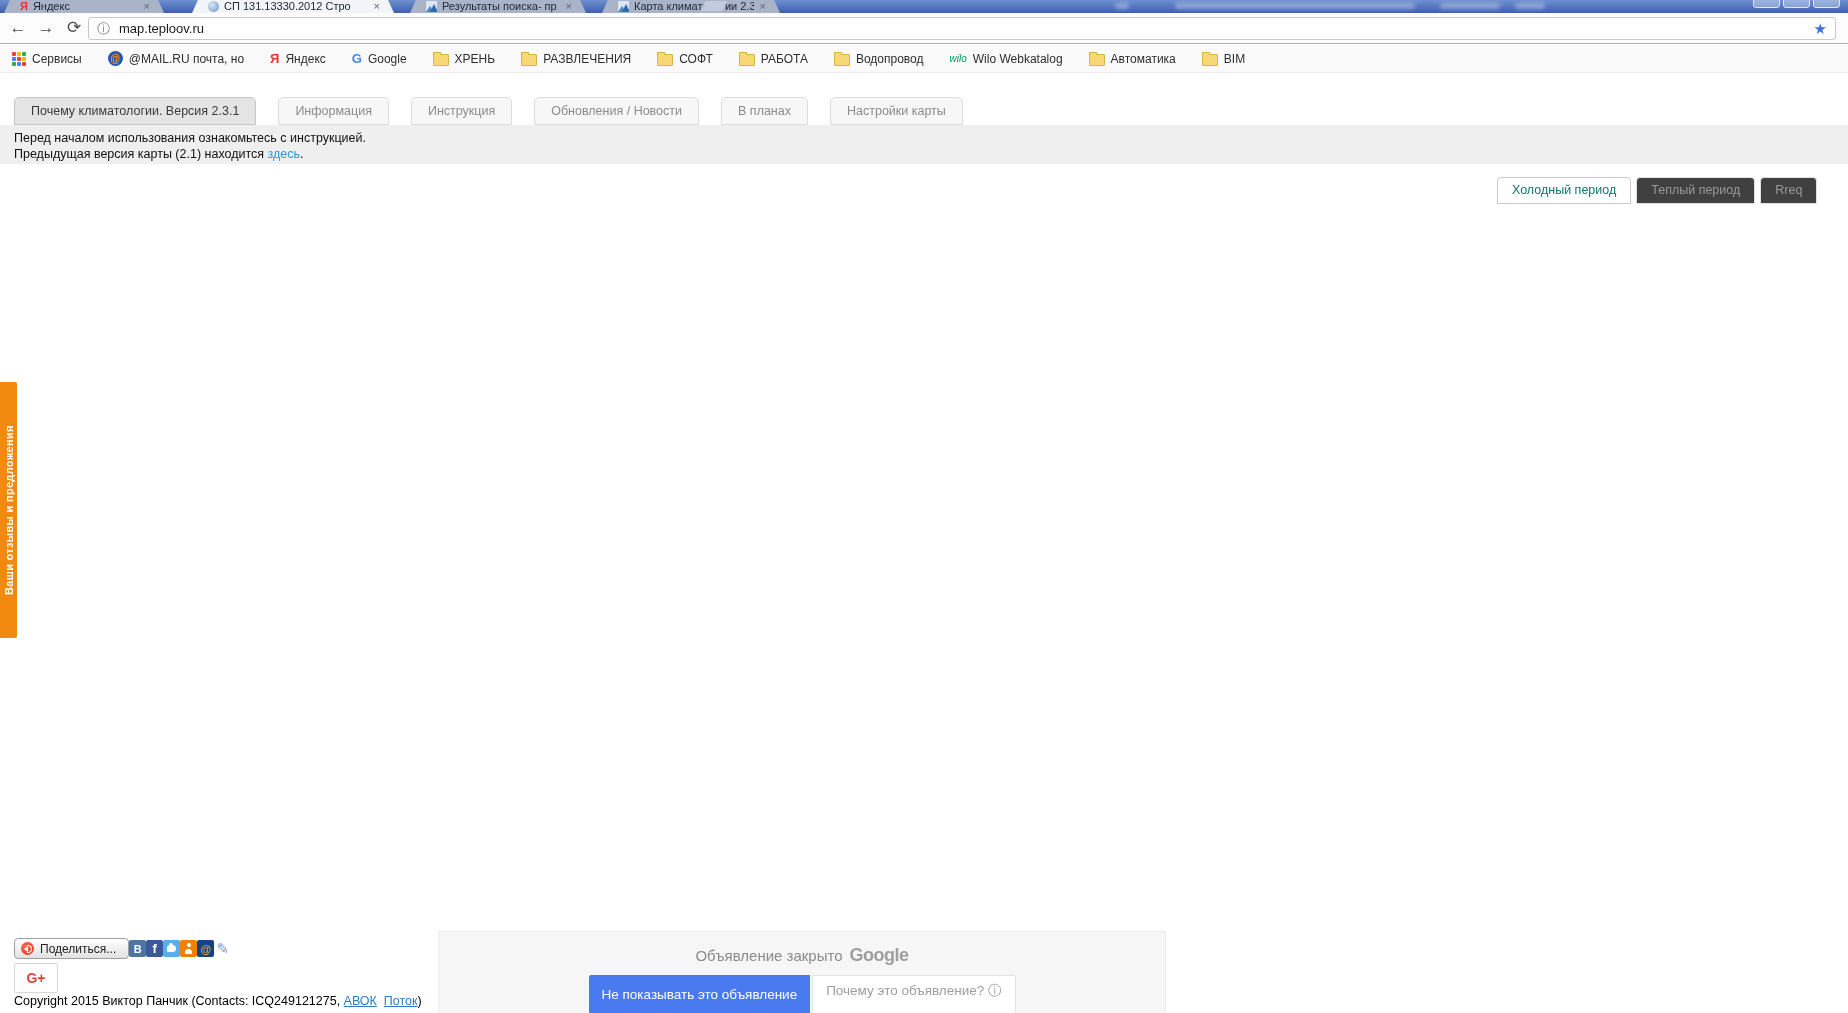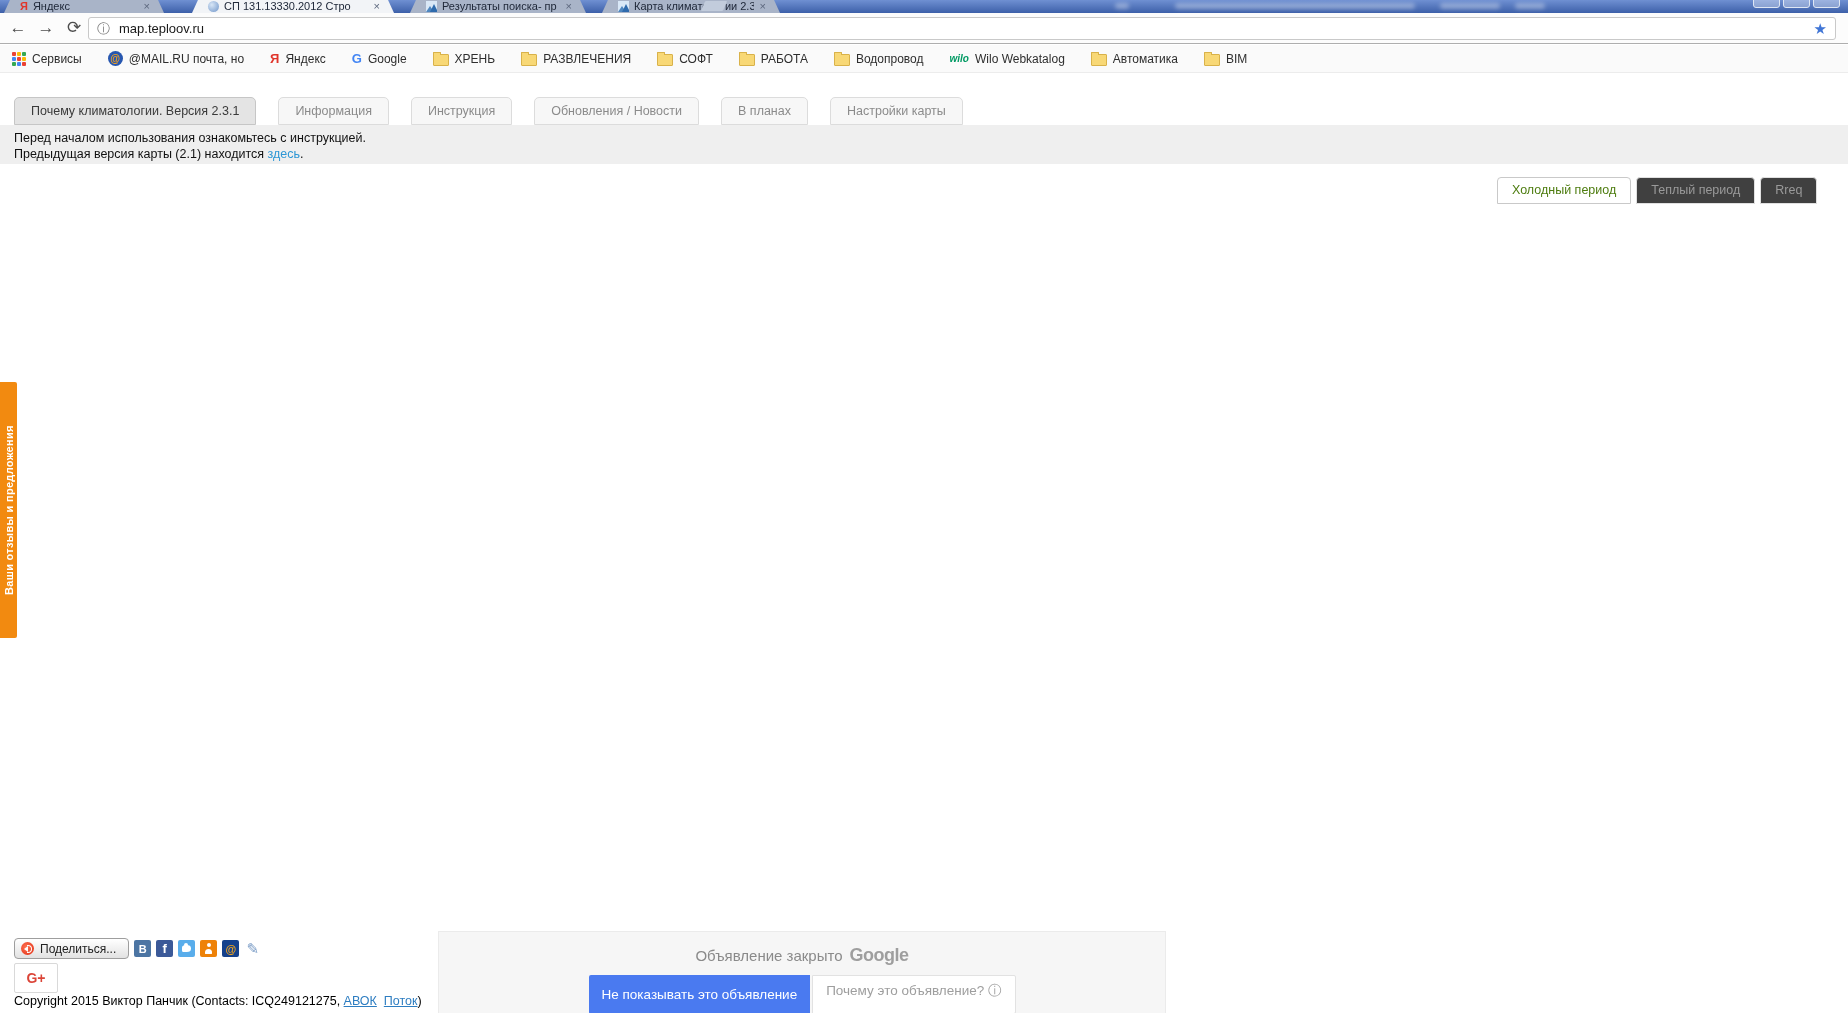--- a/index.html
+++ b/index.html
@@ -50,21 +50,21 @@
   .bm{display:flex;align-items:center;gap:6px;font-size:12px;color:#2e2e2e;white-space:nowrap;}
   .apps{display:grid;grid-template-columns:repeat(3,4px);grid-auto-rows:4px;gap:1px;}
   .apps span{border-radius:1px;}
   .a1{background:#e94235}.a2{background:#fabb05}.a3{background:#34a853}
   .a4{background:#4285f4}.a5{background:#e94235}.a6{background:#fabb05}
   .a7{background:#34a853}.a8{background:#4285f4}.a9{background:#e94235}
   .bm-mailru{width:15px;height:15px;border-radius:50%;background:#2757b0;color:#f6a21d;
              font-size:10px;font-weight:bold;line-height:15px;text-align:center;}
   .bm-ya{color:#e0352b;font-weight:bold;font-size:13px;}
   .bm-g{color:#4285f4;font-weight:bold;font-size:13px;}
-  .bm-wilo{color:#009a63;font-weight:bold;font-style:italic;font-size:10px;}
+  .bm-wilo{color:#009a63;font-weight:normal;font-style:italic;font-size:10px;}
   .folder{width:14px;height:10px;background:#f8d876;border:1px solid #d9b24a;
           border-radius:1px;position:relative;margin-top:3px;}
   .folder::before{content:'';position:absolute;top:-3px;left:-1px;width:6px;height:2px;
           background:#f8d876;border:1px solid #d9b24a;border-bottom:none;border-radius:1px 1px 0 0;}
 
   
   .ptabs{position:absolute;left:14px;top:97px;display:flex;gap:22px;}
   .ptab{height:28px;line-height:26px;padding:0 16px;font-size:12.5px;color:#8b8b8b;
         background:#f7f7f7;border:1px solid #dcdcdc;border-radius:5px 5px 0 0;box-sizing:border-box;
         white-space:nowrap;}
@@ -73,32 +73,32 @@
   .notice-band{position:absolute;left:0;top:125px;width:100%;height:39px;background:#efefef;
                box-sizing:border-box;padding:5px 0 0 14px;font-size:12.5px;color:#111;}
   .notice-band .ln{line-height:16px;}
   .lnk{color:#2e97d5;cursor:pointer;}
 
   
   .sp-tabs{position:absolute;left:1497px;top:177px;display:flex;gap:5px;}
   .sp-tab{height:27px;line-height:25px;padding:0 14px;font-size:12.5px;background:#404040;
           border:1px solid #e0e0e0;border-radius:4px 4px 0 0;color:#9a9a9a;box-sizing:border-box;
           white-space:nowrap;}
-  .sp-tab.active{background:#fff;border-color:#c9c9c9;color:#4d7c0f;}
+  .sp-tab.active{background:#fff;border-color:#c9c9c9;color:#0f766e;}
   .sp-body{position:absolute;left:1497px;top:204px;width:344px;height:31px;background:#eaeaea;
            font-size:13px;color:#4a4a4a;line-height:31px;padding-left:12px;box-sizing:border-box;}
 
   
   .feedback{position:absolute;left:0;top:382px;width:17px;height:256px;background:#f28a10;
             color:#fff;font-size:11px;font-weight:bold;writing-mode:vertical-rl;
             transform:rotate(180deg);display:flex;align-items:center;justify-content:center;
             letter-spacing:.3px;border-radius:2px 0 0 2px;}
 
   
-  .share-row{position:absolute;left:14px;top:938px;display:flex;align-items:center;gap:5px;}
+  .share-row{position:absolute;left:14px;top:938px;display:flex;align-items:center;}
   .share-btn{display:flex;align-items:center;gap:6px;border:1px solid #9e9e9e;border-radius:4px;
              background:linear-gradient(#ffffff,#e2e2e2);padding:0 12px 0 6px;font-size:12px;
              color:#222;height:21px;box-sizing:border-box;}
   .share-ic{width:13px;height:13px;border-radius:50%;
             background:radial-gradient(circle at 40% 40%,#ff7454,#e02a10);position:relative;}
   .share-ic::before{content:'';position:absolute;left:3px;top:4px;border-top:3px solid transparent;
             border-bottom:3px solid transparent;border-right:4px solid #fff;}
   .share-ic::after{content:'';position:absolute;right:2px;top:3px;width:4px;height:6px;
             border:1px solid #fff;border-left:none;border-radius:0 5px 5px 0;}
   .si{width:17px;height:17px;border-radius:2px;display:flex;align-items:center;

